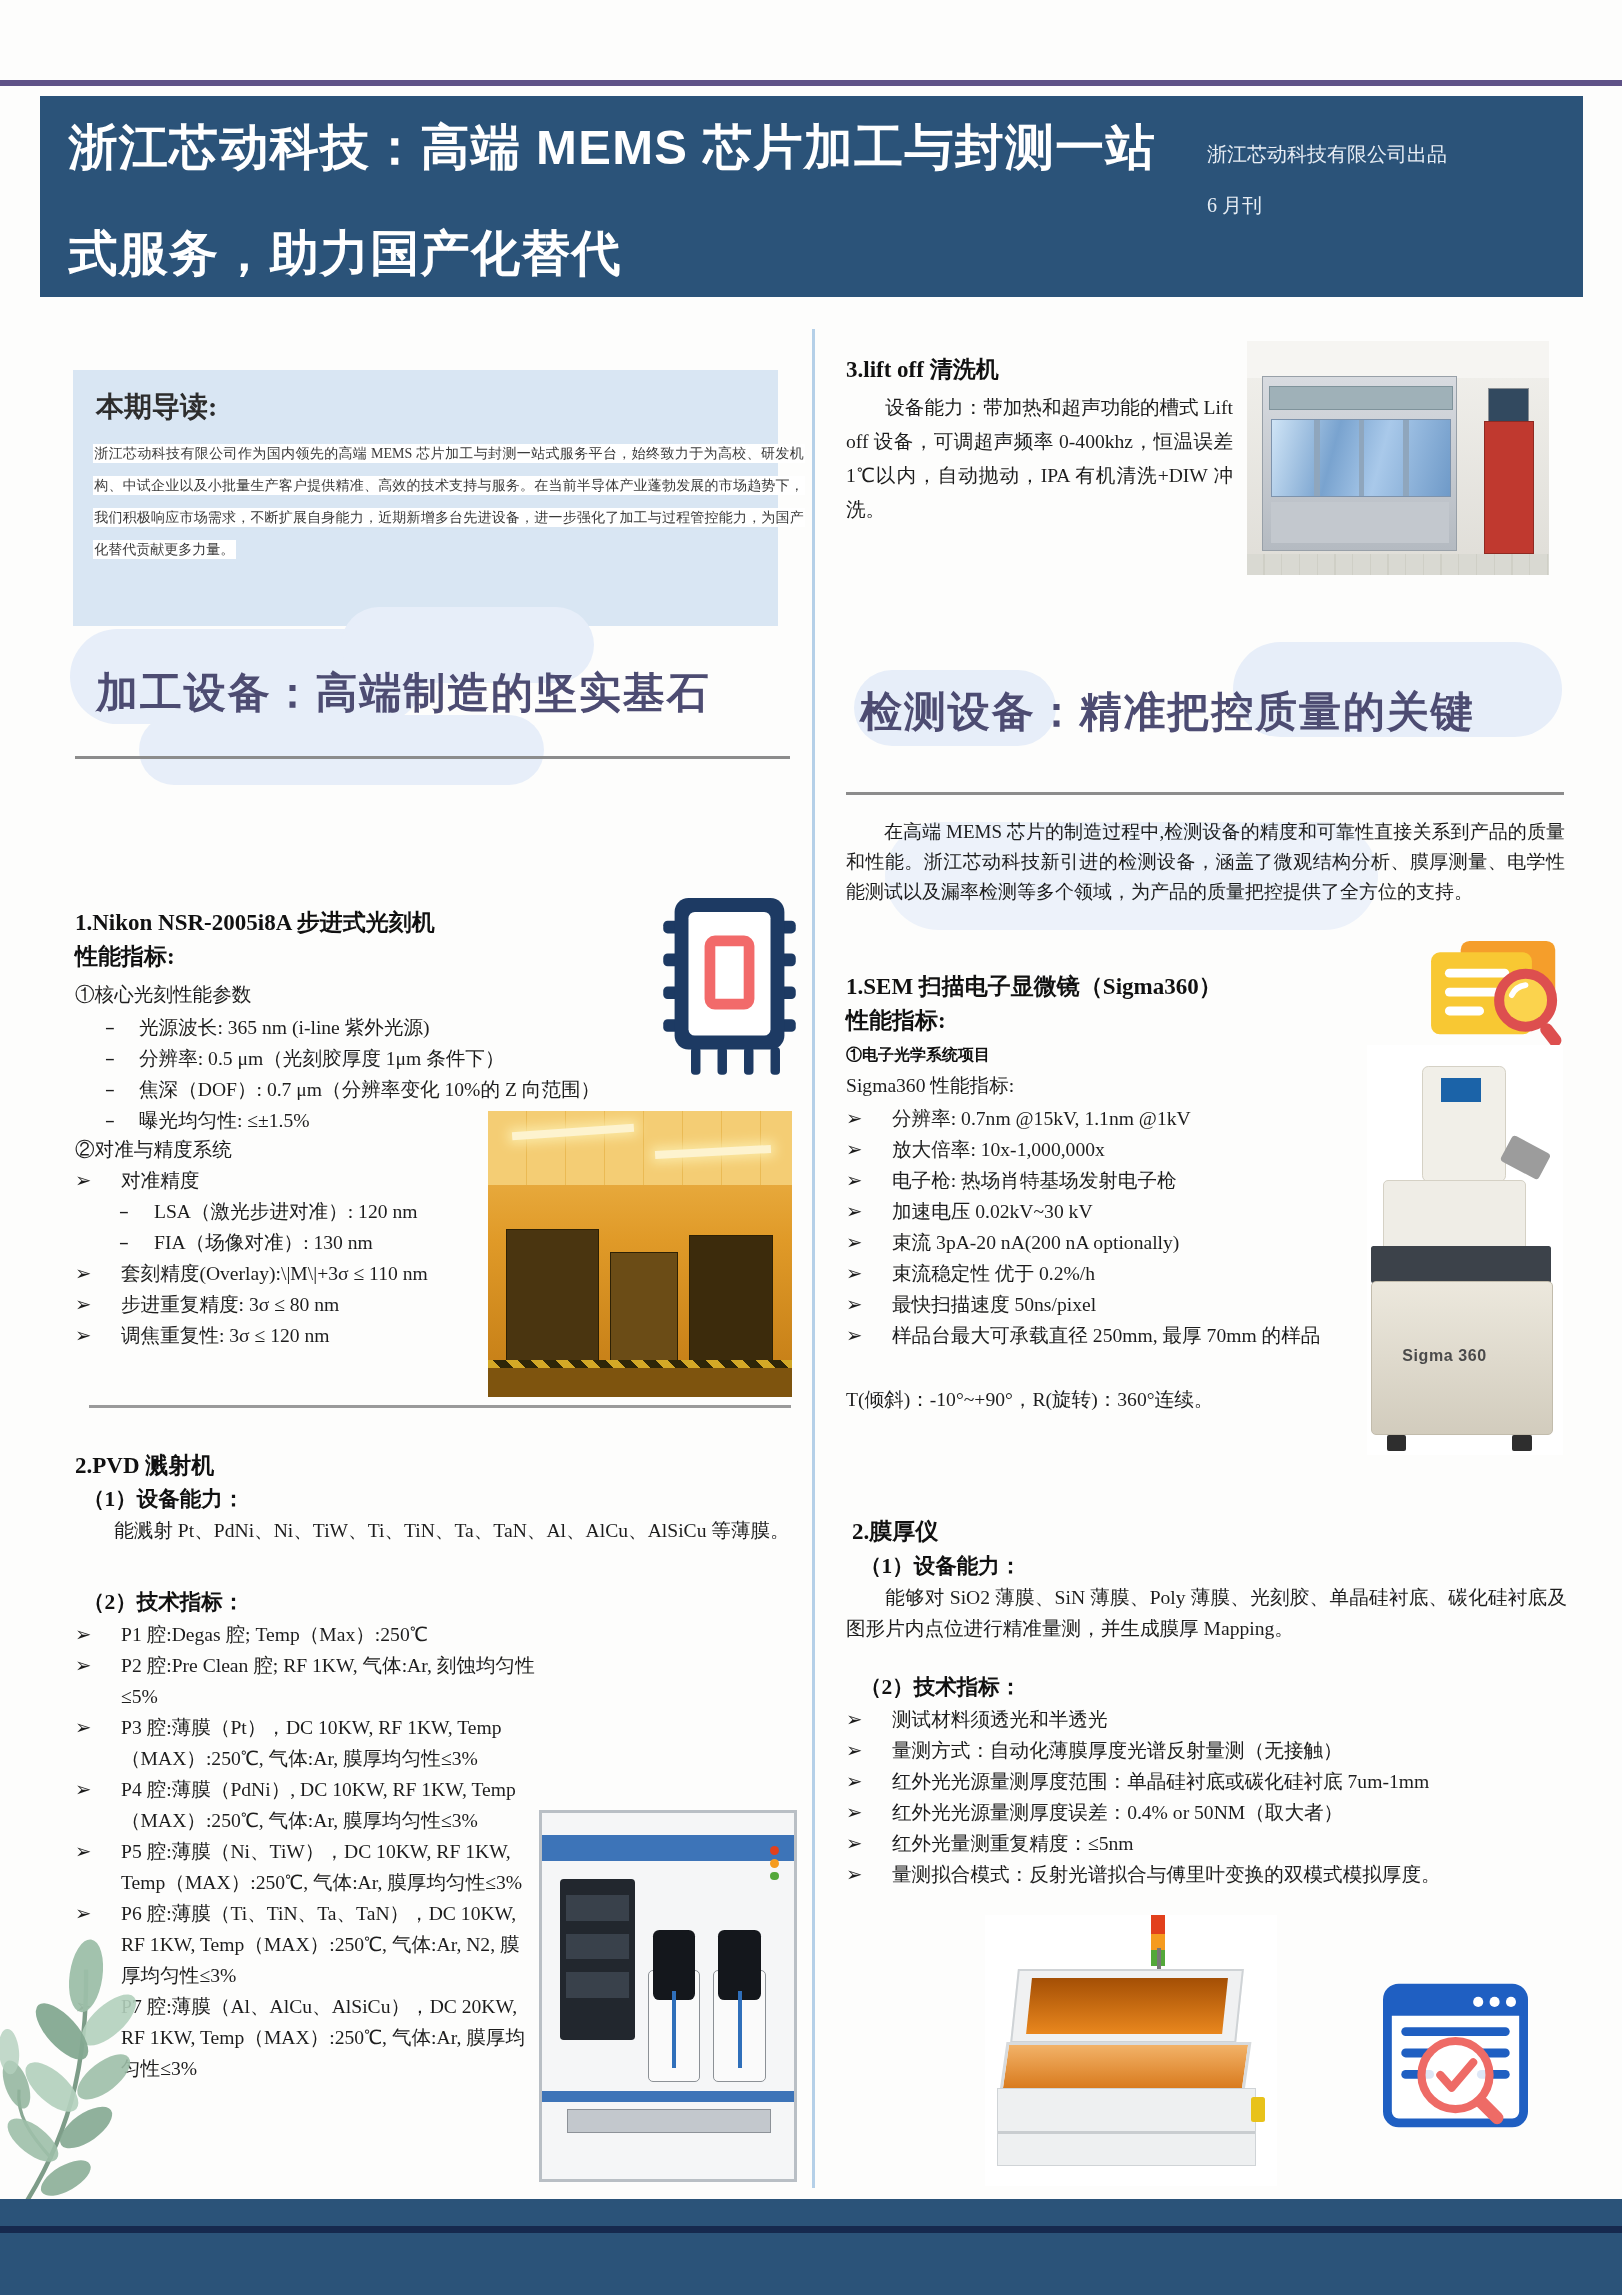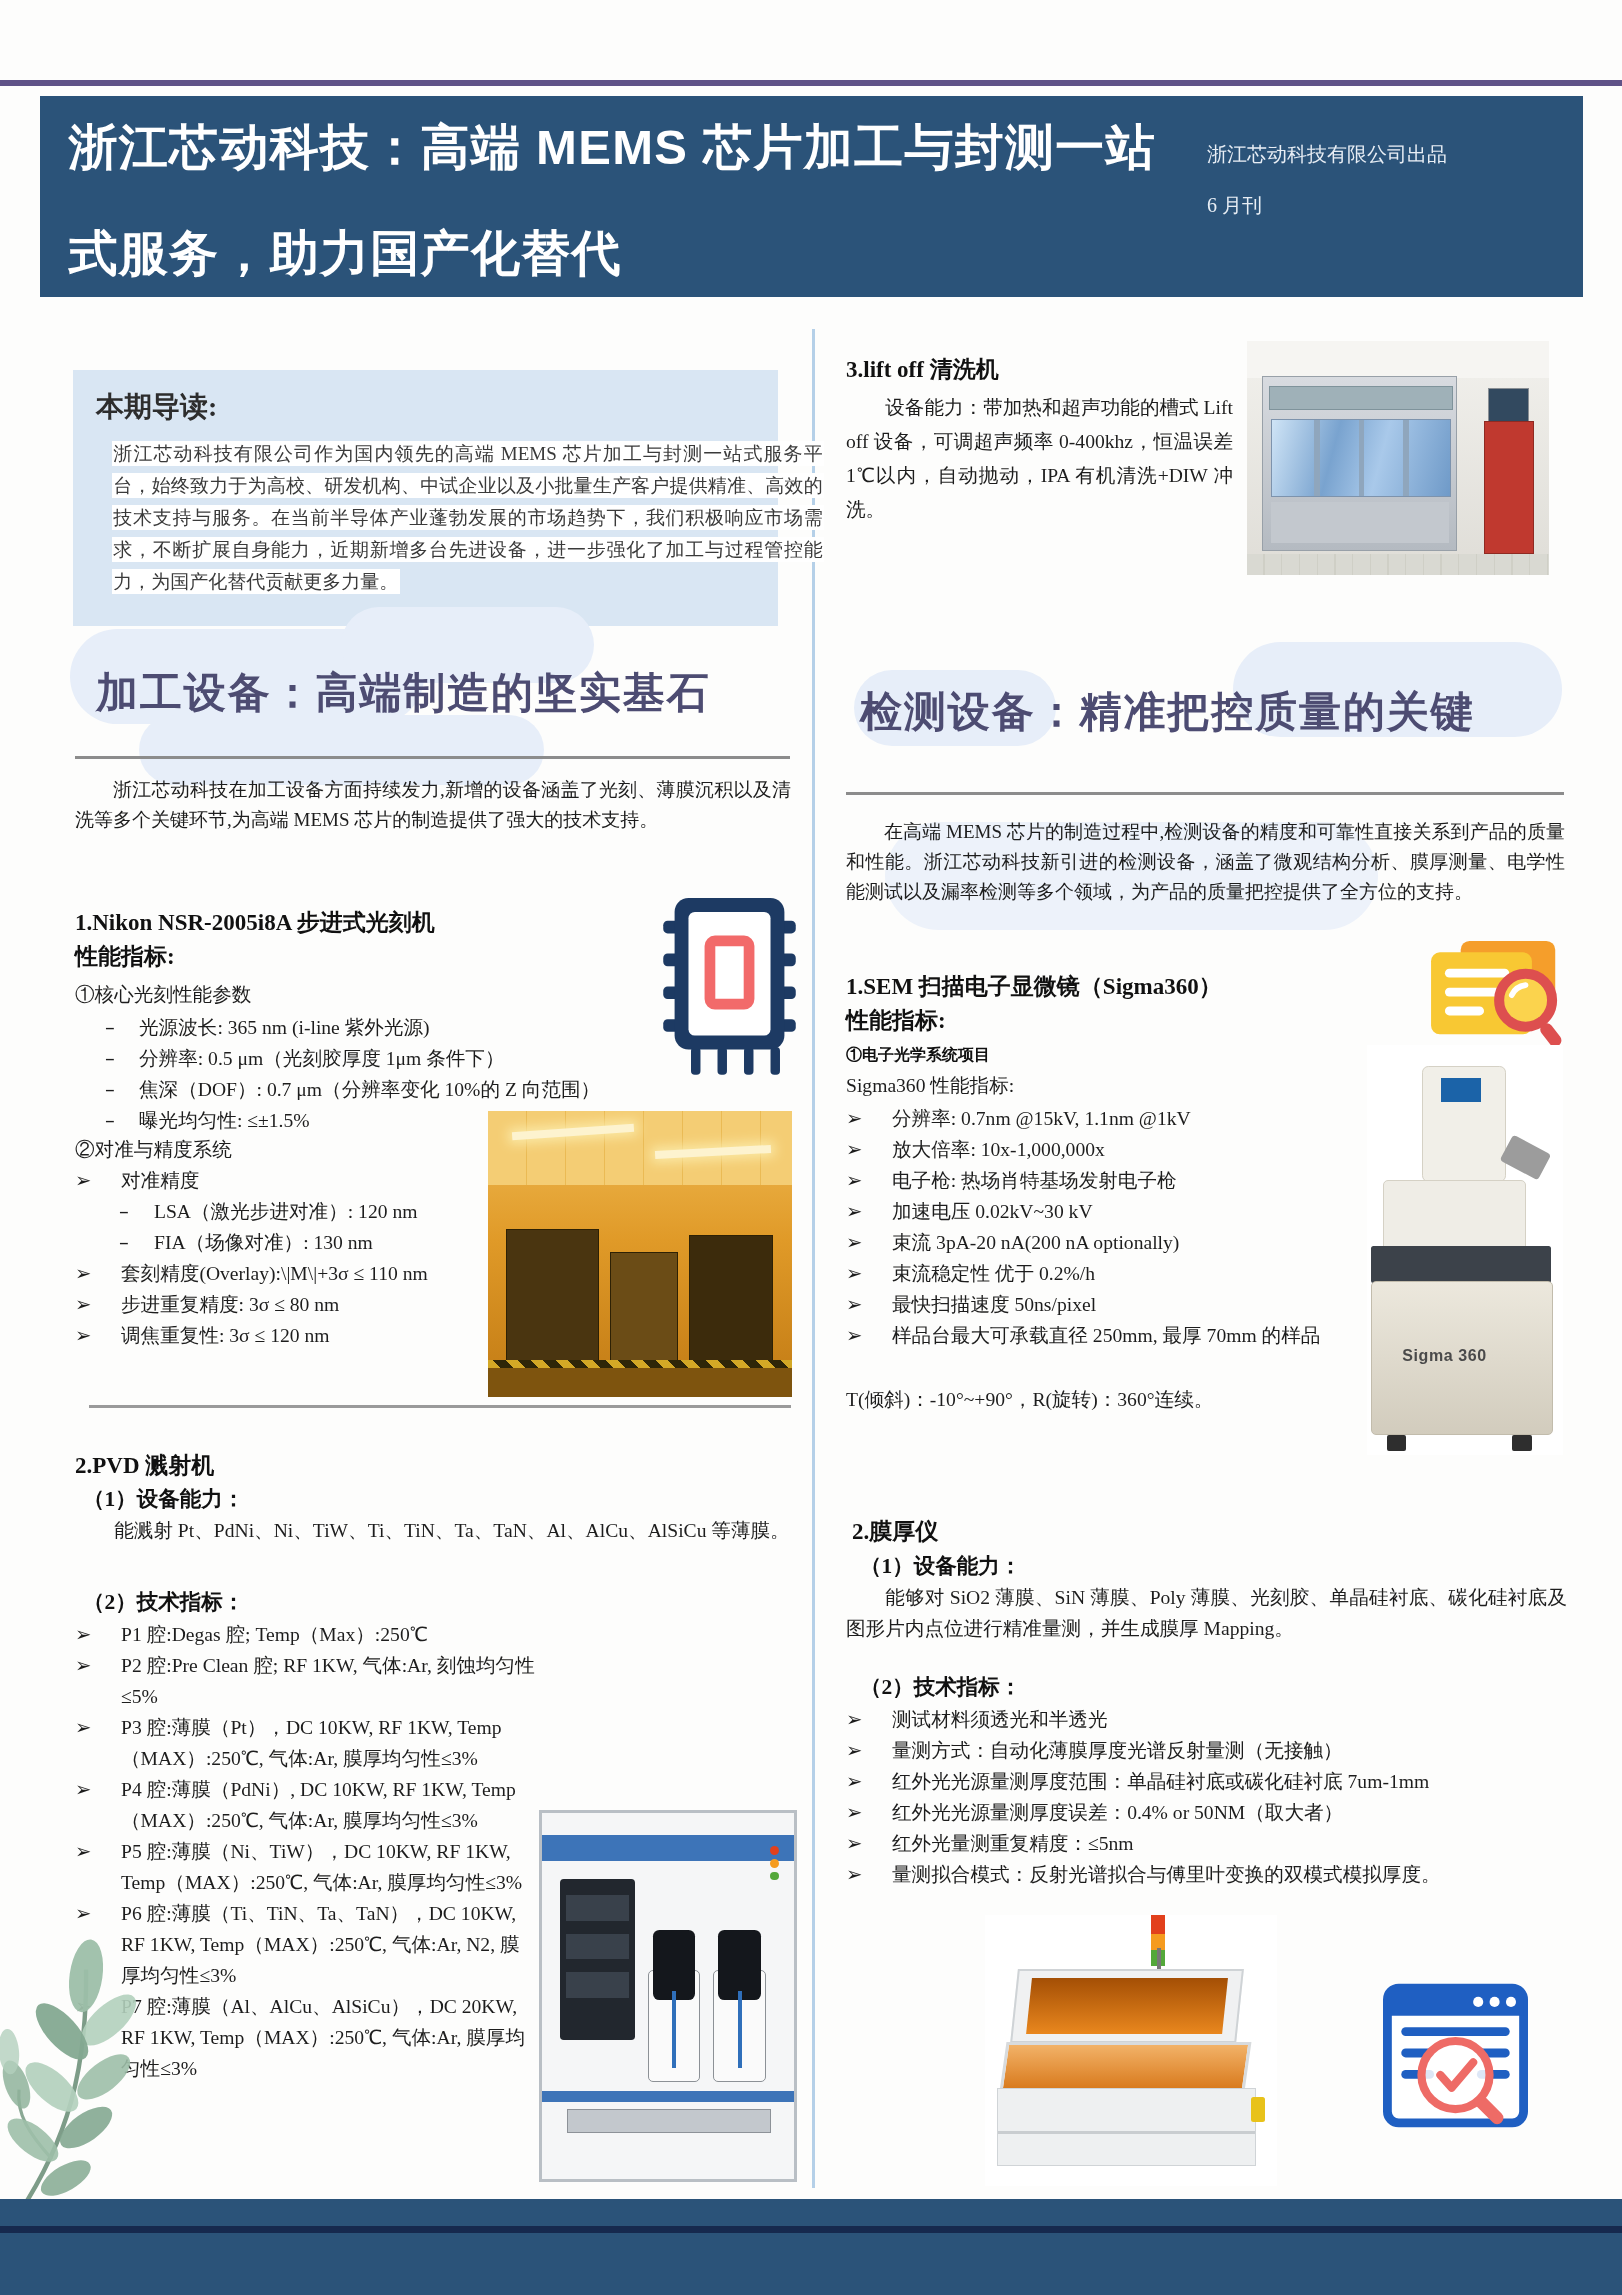--- a/index.html
+++ b/index.html
@@ -11,21 +11,21 @@
   .header{position:absolute;left:40px;top:96px;width:1543px;height:201px;background:#2b5379;}
   .header .t1{position:absolute;left:28.5px;top:19px;font-family:"Liberation Sans",sans-serif;
               font-weight:bold;font-size:49px;color:#ffffff;letter-spacing:1.3px;white-space:nowrap;}
   .header .t2{position:absolute;left:28.5px;top:125px;font-family:"Liberation Sans",sans-serif;
               font-weight:bold;font-size:49px;color:#ffffff;letter-spacing:1.3px;white-space:nowrap;}
   .header .pub{position:absolute;left:1167px;top:33px;font-size:20px;color:#e8eef5;line-height:51px;white-space:nowrap;}
 
   
   .introbox{position:absolute;left:73px;top:370px;width:705px;height:256px;background:#d9e6f3;}
   .introbox .ib-title{position:absolute;left:23px;top:17.7px;font-size:28px;font-weight:bold;color:#2d2d2d;}
-  .introbox .ib-body{position:absolute;left:39px;top:68px;width:712px;font-size:19px;line-height:32px;
+  .introbox .ib-body{position:absolute;left:20px;top:68px;width:712px;font-size:14px;line-height:32px;
                      text-align:justify;color:#3a3a3a;}
   .hl{background:#ffffff;padding:1.9px 1.3px;-webkit-box-decoration-break:clone;box-decoration-break:clone;}
 
   
   .cloud{position:absolute;background:#e7eef9;border-radius:632px;}
   .secheading{position:absolute;font-family:"Liberation Sans",sans-serif;font-weight:bold;
               font-size:42px;color:#4d4c72;letter-spacing:1.9px;white-space:nowrap;}
   .rule{position:absolute;background:#8c8c8c;}
 
   .para{position:absolute;font-size:19px;line-height:30px;text-align:justify;text-indent:2em;color:#1d1d1d;}
@@ -130,21 +130,20 @@
   <div class="introbox">
     <div class="ib-title">本期导读:</div>
     <div class="ib-body"><span class="hl">浙江芯动科技有限公司作为国内领先的高端 MEMS 芯片加工与封测一站式服务平台，始终致力于为高校、研发机构、中试企业以及小批量生产客户提供精准、高效的技术支持与服务。在当前半导体产业蓬勃发展的市场趋势下，我们积极响应市场需求，不断扩展自身能力，近期新增多台先进设备，进一步强化了加工与过程管控能力，为国产化替代贡献更多力量。</span></div>
   </div>
 
   <div class="cloud" style="left:70px;top:629px;width:354px;height:95px;"></div>
   <div class="cloud" style="left:341px;top:607px;width:253px;height:76px;"></div>
   <div class="cloud" style="left:139px;top:715px;width:405px;height:70px;"></div>
   <div class="secheading" style="left:96px;top:665px;">加工设备：高端制造的坚实基石</div>
   <div class="rule" style="left:75px;top:756px;width:715px;height:3.2px;"></div>
-  <div class="para" style="left:75px;top:775px;width:716px;">浙江芯动科技在加工设备方面持续发力,新增的设备涵盖了光刻、薄膜沉积以及清洗等多个关键环节,为高端 MEMS 芯片的制造提供了强大的技术支持。</div>
 
   <div class="eqtitle" style="left:75px;top:906px;">
     <div>1.Nikon NSR-2005i8A 步进式光刻机</div>
     <div>性能指标:</div>
   </div>
   <div class="plain" style="left:75px;top:981px;">①核心光刻性能参数</div>
   <div class="list" style="left:82px;top:1012px;width:588px;">
       <div class="li ind1">
         <span class="marker">–</span>
         <span class="litxt">光源波长: 365 nm (i-line 紫外光源)</span>

